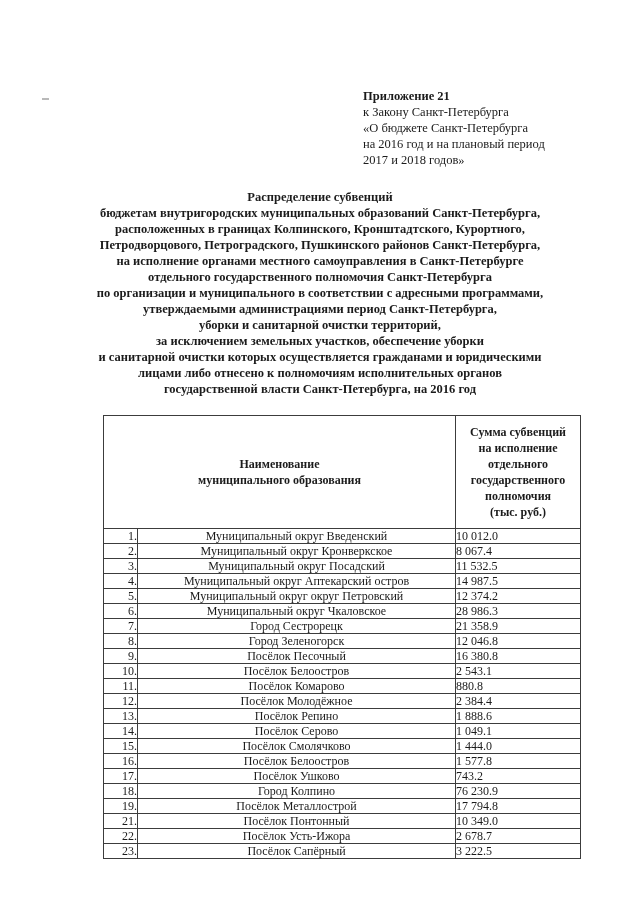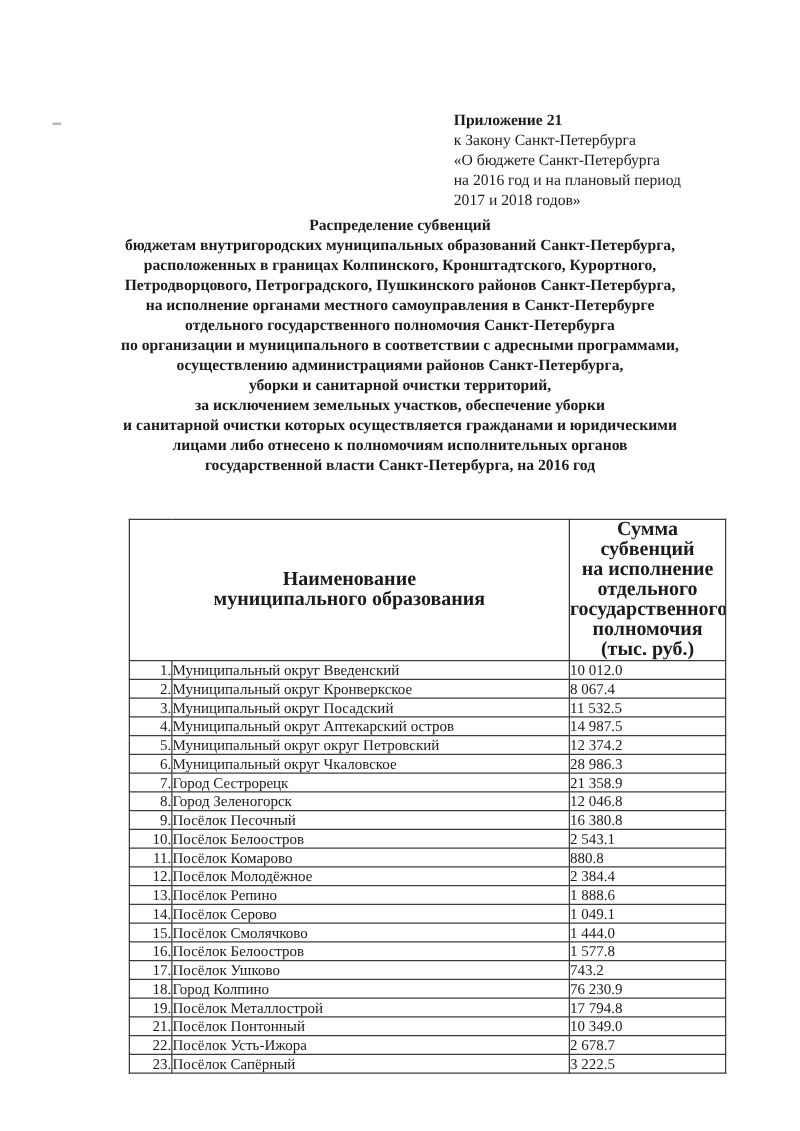--- a/index.html
+++ b/index.html
@@ -33,21 +33,21 @@
     line-height: 16px;
     text-align: left;
   }
   .annex .line-first {
     font-weight: bold;
   }
   .doc-title {
     position: absolute;
     left: 30px;
     right: 30px;
-    top: 172px;
+    top: 189px;
     text-align: center;
     font-weight: bold;
     font-size: 12.5px;
     line-height: 16px;
   }
   .subsidy-table {
     position: absolute;
     left: 103px;
     top: 415px;
     width: 477px;
@@ -62,35 +62,35 @@
   .subsidy-table td {
     border: 1px solid #3c3c3c;
     padding: 0;
     overflow: hidden;
   }
   .subsidy-table thead th {
     height: 112px;
     vertical-align: middle;
     text-align: center;
     font-weight: bold;
-    font-size: 16px;
+    font-size: 12px;
     line-height: 16px;
     white-space: pre-line;
   }
   .subsidy-table tbody td {
     height: 14px;
     line-height: 14px;
     white-space: nowrap;
   }
   .cell-num {
     text-align: right;
     padding-right: 4px;
   }
   .cell-name {
-    text-align: left;
+    text-align: center;
     padding-left: 6px;
   }
   .cell-amount {
     padding-right: 36px;
   }
 </style>
 </head>
 <body>
 
 <div class="page">
@@ -106,21 +106,21 @@
   </div>
 
   <div class="doc-title">
     <div>Распределение субвенций</div>
     <div>бюджетам внутригородских муниципальных образований Санкт-Петербурга,</div>
     <div>расположенных в границах Колпинского, Кронштадтского, Курортного,</div>
     <div>Петродворцового, Петроградского, Пушкинского районов Санкт-Петербурга,</div>
     <div>на исполнение органами местного самоуправления в Санкт-Петербурге</div>
     <div>отдельного государственного полномочия Санкт-Петербурга</div>
     <div>по организации и муниципального в соответствии с адресными программами,</div>
-    <div>осуществлению администрациями районов Санкт-Петербурга,</div>
+    <div>утверждаемыми администрациями период Санкт-Петербурга,</div>
     <div>уборки и санитарной очистки территорий,</div>
     <div>за исключением земельных участков, обеспечение уборки</div>
     <div>и санитарной очистки которых осуществляется гражданами и юридическими</div>
     <div>лицами либо отнесено к полномочиям исполнительных органов</div>
     <div>государственной власти Санкт-Петербурга, на 2016 год</div>
   </div>
 
   <table class="subsidy-table">
     <colgroup>
       <col class="col-num">

